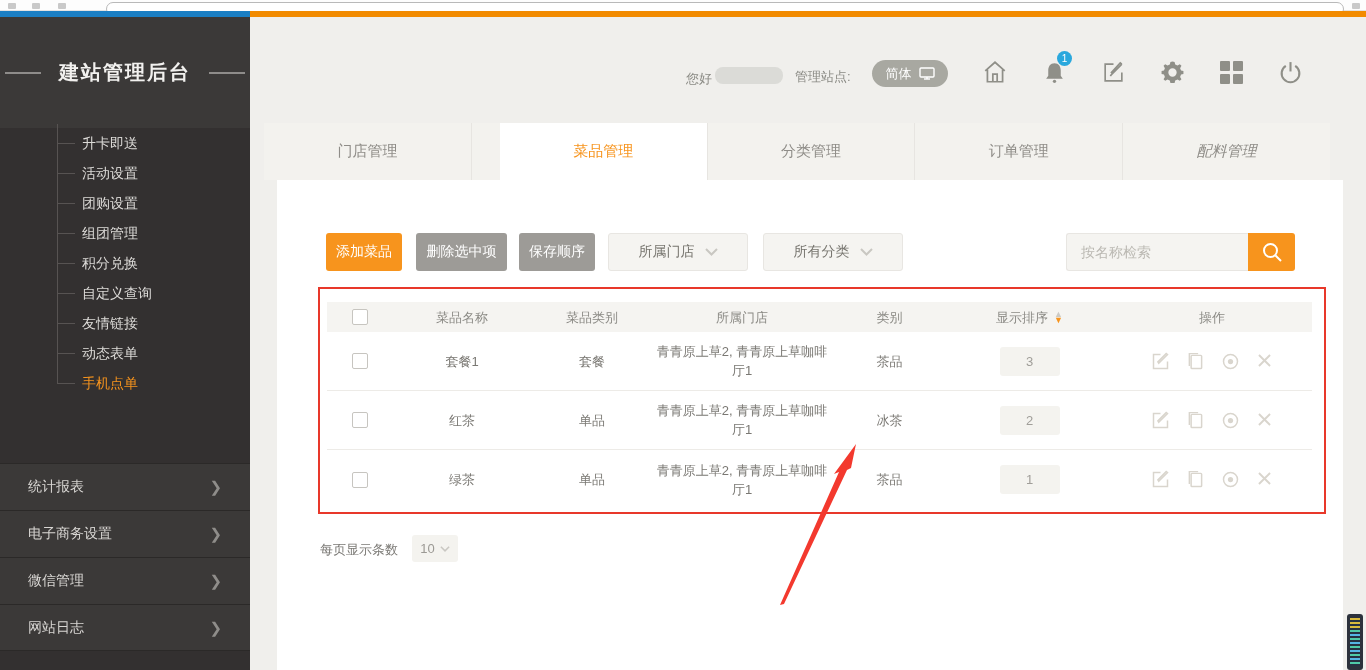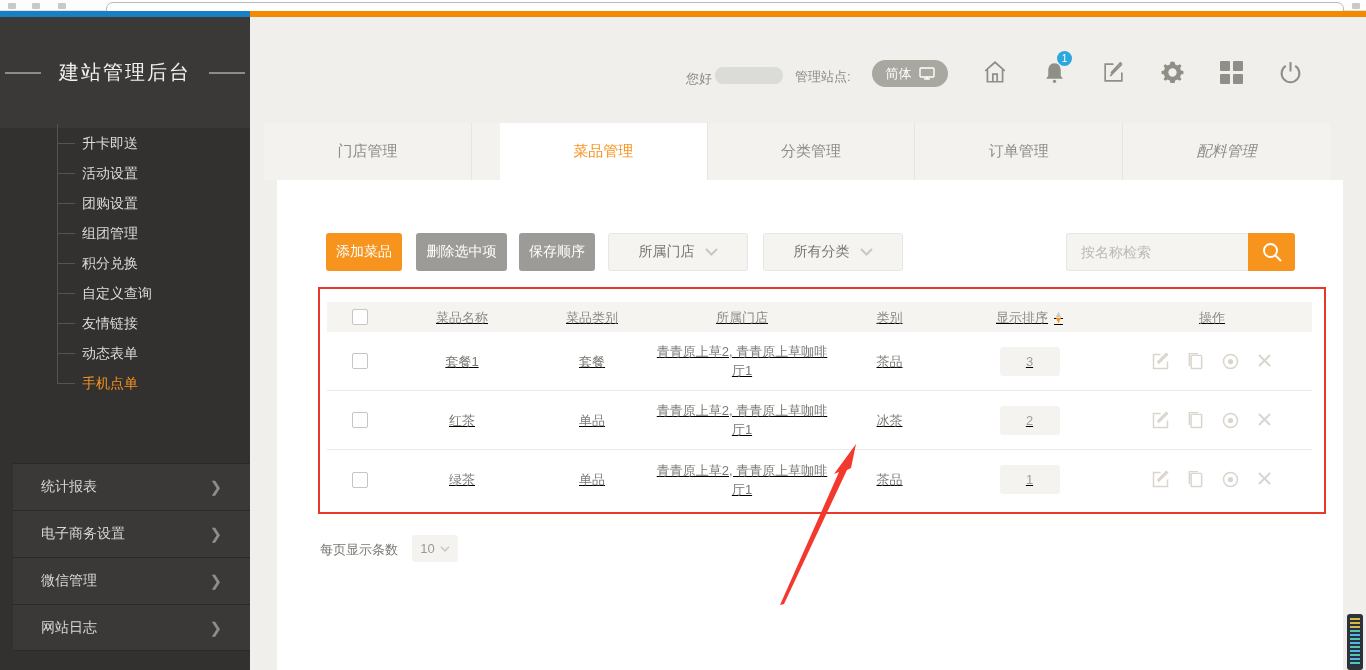--- a/index.html
+++ b/index.html
@@ -9,32 +9,32 @@
   
   .browser-bar { position:absolute; left:0; top:0; width:1366px; height:11px; background:#fdfdfd; border-bottom:1px solid #e3e3e3; }
   .browser-bar .url-box { position:absolute; left:106px; top:2px; width:1238px; height:14px; background:#fff; border:1px solid #b9b9b9; border-radius:7px; }
   .browser-bar .mini-ic { position:absolute; top:3px; width:8px; height:6px; background:#c9c9c9; border-radius:1px; }
   .stripe-blue  { position:absolute; left:0; top:11px; width:250px; height:6px; background:#1b7fc4; }
   .stripe-orange{ position:absolute; left:250px; top:11px; width:1116px; height:6px; background:#f28b00; }
 
   
   .sidebar { position:absolute; left:0; top:17px; width:250px; height:653px; background:#333030; }
   .side-title-block { position:absolute; left:0; top:0; width:250px; height:111px; background:#3b3938; display:flex; align-items:center; justify-content:center; }
-  .side-title { color:#f2f1ef; font-size:20px; font-weight:normal; letter-spacing:2px; display:flex; align-items:center; gap:18px; }
+  .side-title { color:#f2f1ef; font-size:20px; font-weight:bold; letter-spacing:2px; display:flex; align-items:center; gap:18px; }
   .side-title .dash { width:36px; height:2px; background:#8e8c8a; }
 
   .side-menu { position:absolute; left:0; top:111px; width:250px; }
   .side-menu ul { list-style:none; position:relative; }
   .side-menu ul::before { content:""; position:absolute; left:57px; top:-4px; bottom:14px; width:1px; background:#575352; }
   .side-menu li { position:relative; height:30px; line-height:30px; padding-left:82px; color:#dddbd8; font-size:14px; cursor:pointer; }
   .side-menu li::before { content:""; position:absolute; left:57px; top:15px; width:18px; height:1px; background:#575352; }
   .side-menu li.active { color:#f7941d; }
 
   .side-sections { position:absolute; left:0; top:446px; width:250px; }
-  .side-section { height:47px; background:#3b3938; border-top:1px solid #2b2928; color:#d8d6d3; font-size:14px; display:flex; align-items:center; padding:0 28px; cursor:pointer;margin-left:13px; }
+  .side-section { height:47px; background:#3b3938; border-top:1px solid #2b2928; color:#d8d6d3; font-size:14px; display:flex; align-items:center; padding:0 28px; cursor:pointer; }
   .side-section:last-child { border-bottom:1px solid #2b2928; }
   .side-section .sec-label { flex:1; }
   .side-section .chev { color:#8f8d8a; font-size:15px; }
 
   
   .topbar { position:absolute; left:250px; top:17px; width:1116px; height:106px; }
   .greeting { position:absolute; left:436px; top:53px; font-size:13px; color:#8a8a84; }
   .censor-box { position:absolute; left:465px; top:50px; width:68px; height:17px; background:#dbdbd7; border-radius:8px; }
   .site-label { position:absolute; left:545px; top:51px; font-size:13px; color:#8a8a84; }
   .lang-pill { position:absolute; left:622px; top:43px; width:76px; height:27px; background:#a8a8a1; border-radius:14px; display:flex; align-items:center; justify-content:center; gap:7px; color:#fff; font-size:13px; cursor:pointer; }
@@ -59,21 +59,21 @@
   .dropdown { position:absolute; top:233px; width:140px; height:38px; background:#f5f4f1; border:1px solid #e8e6e2; border-radius:3px; display:flex; align-items:center; justify-content:center; gap:10px; font-size:14px; color:#77756f; cursor:pointer; }
   .dropdown svg, .pagesize svg { stroke:#c9c7c2; fill:none; stroke-width:2; }
   .search-input { position:absolute; left:1066px; top:233px; width:193px; height:38px; background:#f5f4f1; border:1px solid #e8e6e2; border-right:none; border-radius:3px 0 0 3px; padding:0 14px; font-size:14px; color:#77756f; font-family:inherit; outline:none; }
   .search-input::placeholder { color:#bbb9b3; }
   .search-btn { position:absolute; left:1248px; top:233px; width:47px; height:38px; background:#f7941d; border:none; border-radius:0 3px 3px 0; cursor:pointer; display:flex; align-items:center; justify-content:center; }
   .search-btn svg { stroke:#fff; fill:none; stroke-width:2; }
 
   
   .red-rect { position:absolute; left:318px; top:287px; width:1008px; height:227px; border:2px solid #e8382a; pointer-events:none; z-index:5; }
 
-  .table { position:absolute; left:327px; top:302px; width:985px;text-decoration:underline; }
+  .table { position:absolute; left:327px; top:302px; width:985px; }
   .t-row { display:flex; align-items:center; }
   .t-head { height:30px; background:#f5f4f1; font-size:13px; color:#8b8a85; }
   .t-body { height:59px; font-size:13px; color:#7a7873; border-bottom:1px solid #edebe7; background:#fff; }
   .t-body:last-child { border-bottom:none; }
   .cell { display:flex; align-items:center; justify-content:center; text-align:center; line-height:19px; }
   .c1{width:65px;} .c2{width:140px;} .c3{width:120px;} .c4{width:180px;} .c5{width:115px;} .c6{width:165px;} .c7{width:200px;}
   .checkbox { width:16px; height:16px; border:1px solid #c7c5c0; border-radius:2px; background:#fff; cursor:pointer; }
   .sort-arrows { display:flex; flex-direction:column; margin-left:6px; line-height:6px; }
   .sort-arrows .up { color:#cccac5; font-size:9px; }
   .sort-arrows .down { color:#f7941d; font-size:9px; }

